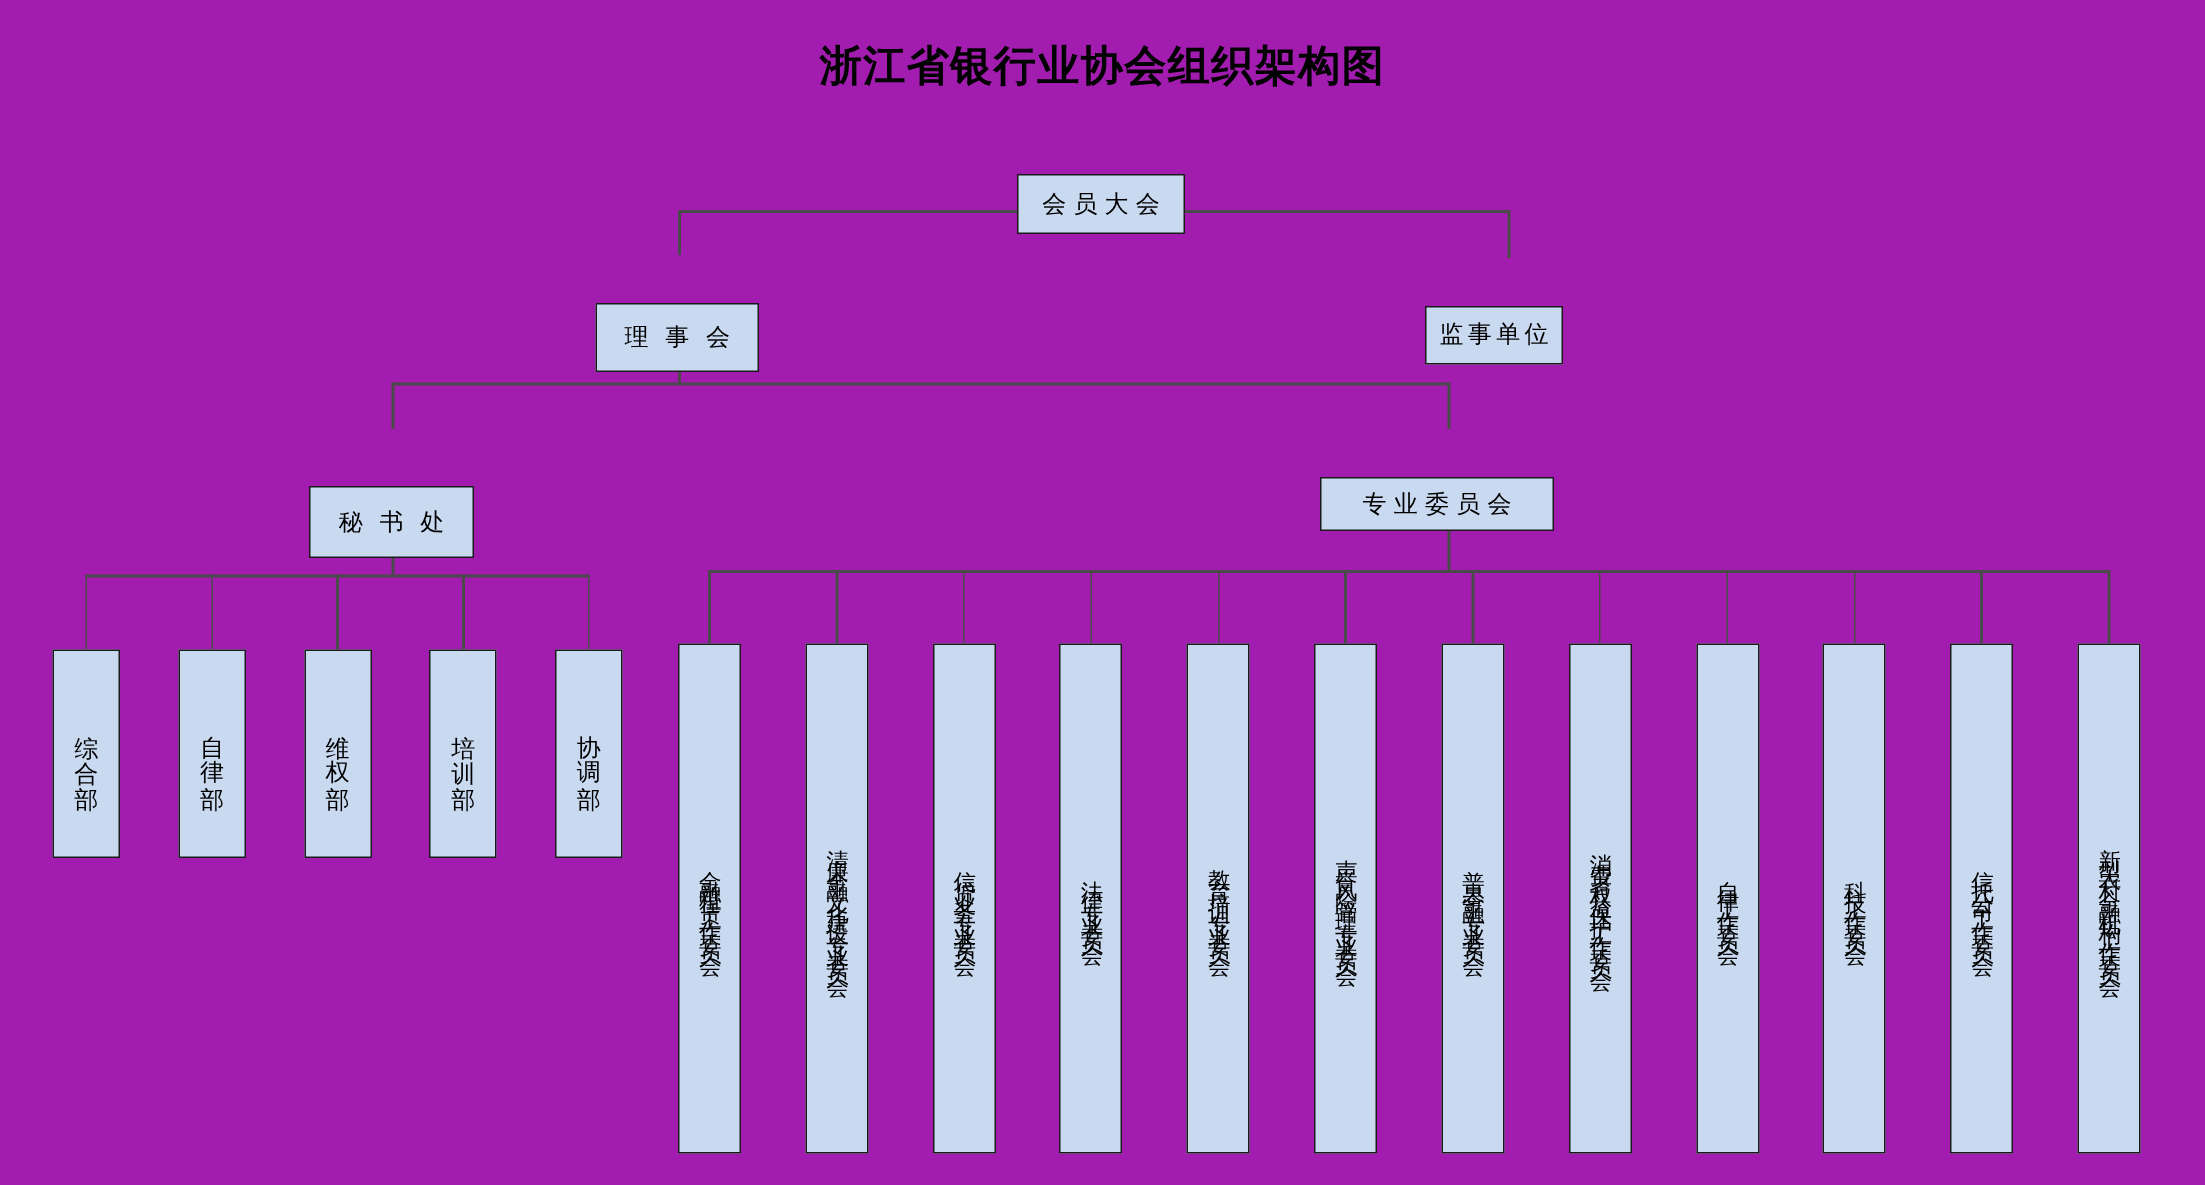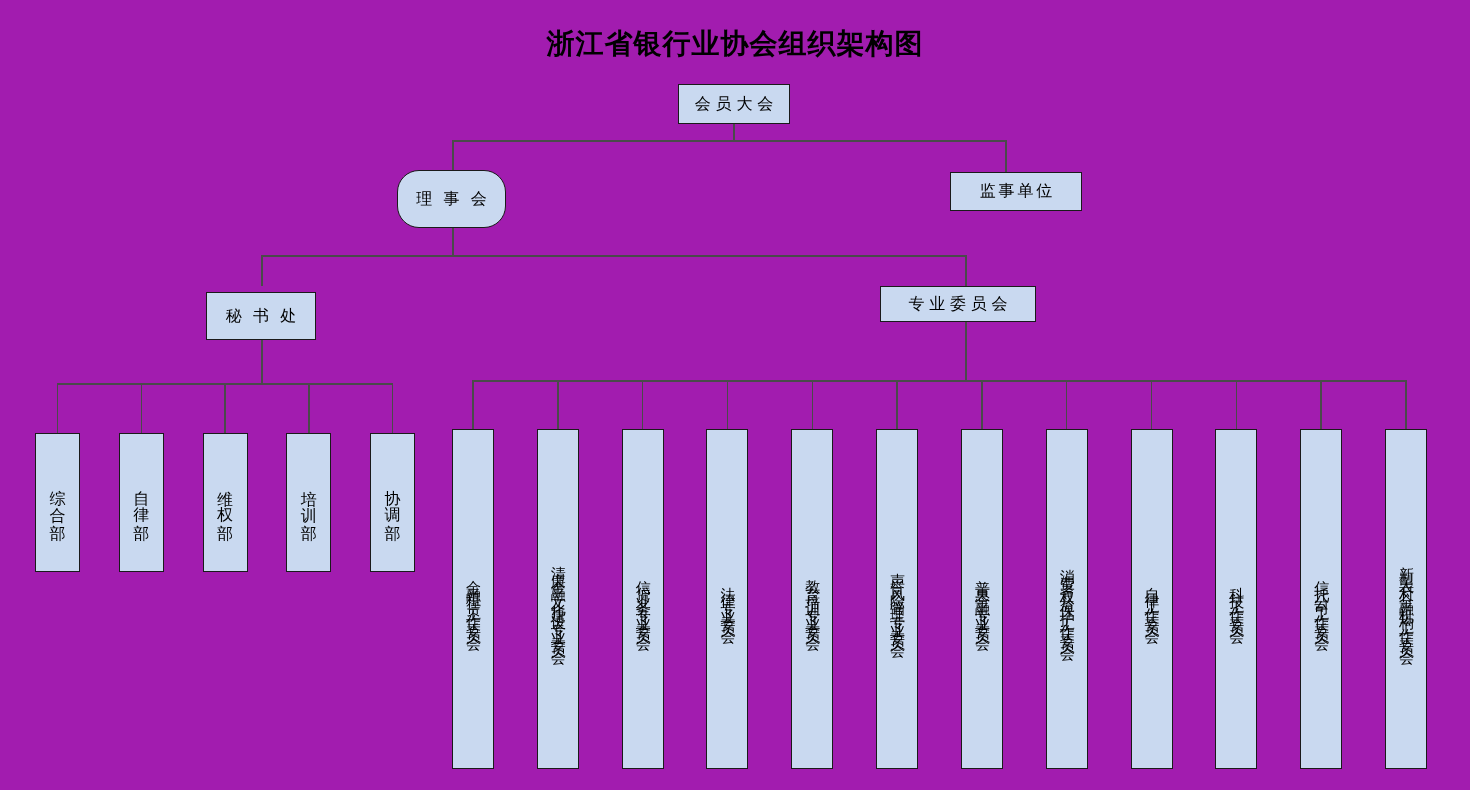--- a/index.html
+++ b/index.html
@@ -26,24 +26,25 @@
   }
   
   .hbox{
     position:absolute;
     box-sizing:border-box;
     background:var(--box-fill);
     border:1.6px solid var(--box-border);
     display:flex;align-items:center;justify-content:center;
     font-size:16px;
     white-space:nowrap;
+    margin-top:32px;
   }
   .node-root{left:678px;top:84px;width:112px;height:40px;}
-  .node-council{left:397px;top:170px;width:109px;height:58px;border-radius:22px;}
-  .node-supervisor{left:950px;top:172px;width:132px;height:39px;align-items:center;}
+  .node-council{left:397px;top:170px;width:109px;height:46px;}
+  .node-supervisor{left:950px;top:172px;width:92px;height:39px;align-items:center;}
   .node-secretariat{left:206px;top:292px;width:110px;height:48px;}
   .node-committee-group{left:880px;top:286px;width:156px;height:36px;}
   .ls-wide{letter-spacing:.7em;padding-left:.7em;}
   .ls-mid{letter-spacing:.3em;padding-left:.3em;}
   .ls-sm{letter-spacing:.18em;padding-left:.18em;}
   
   .line{position:absolute;background:var(--line);}
   
   .row{
     position:absolute;

